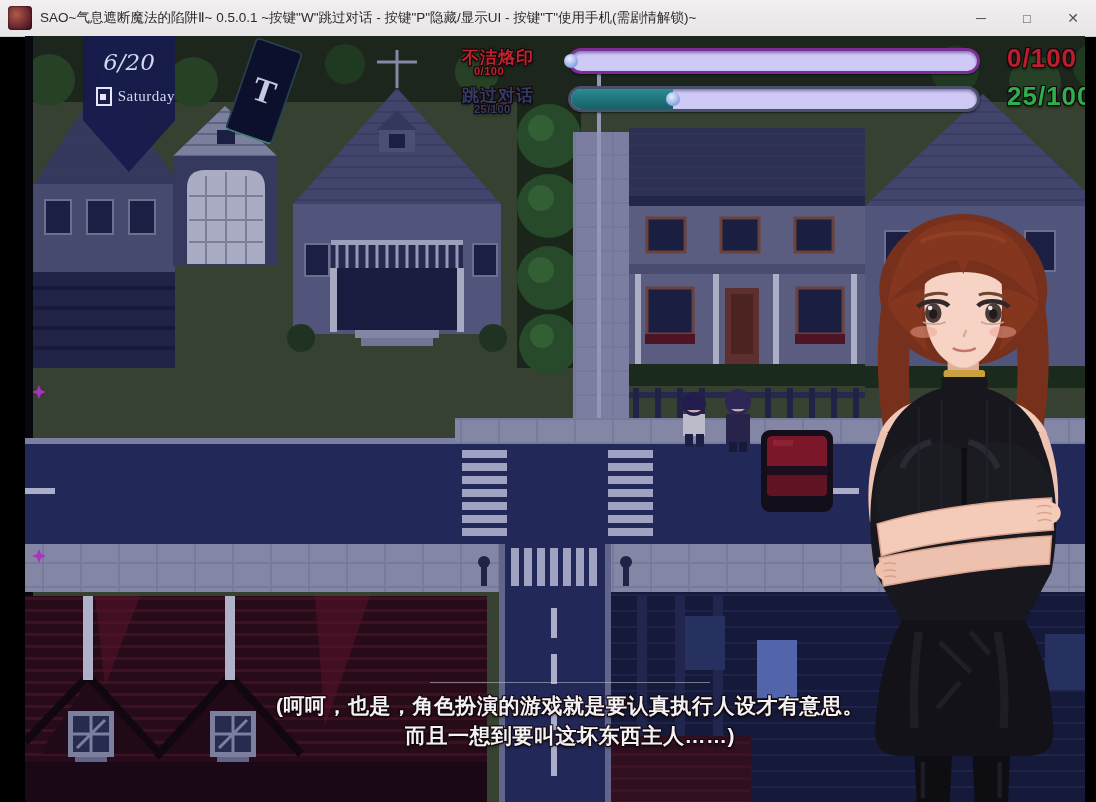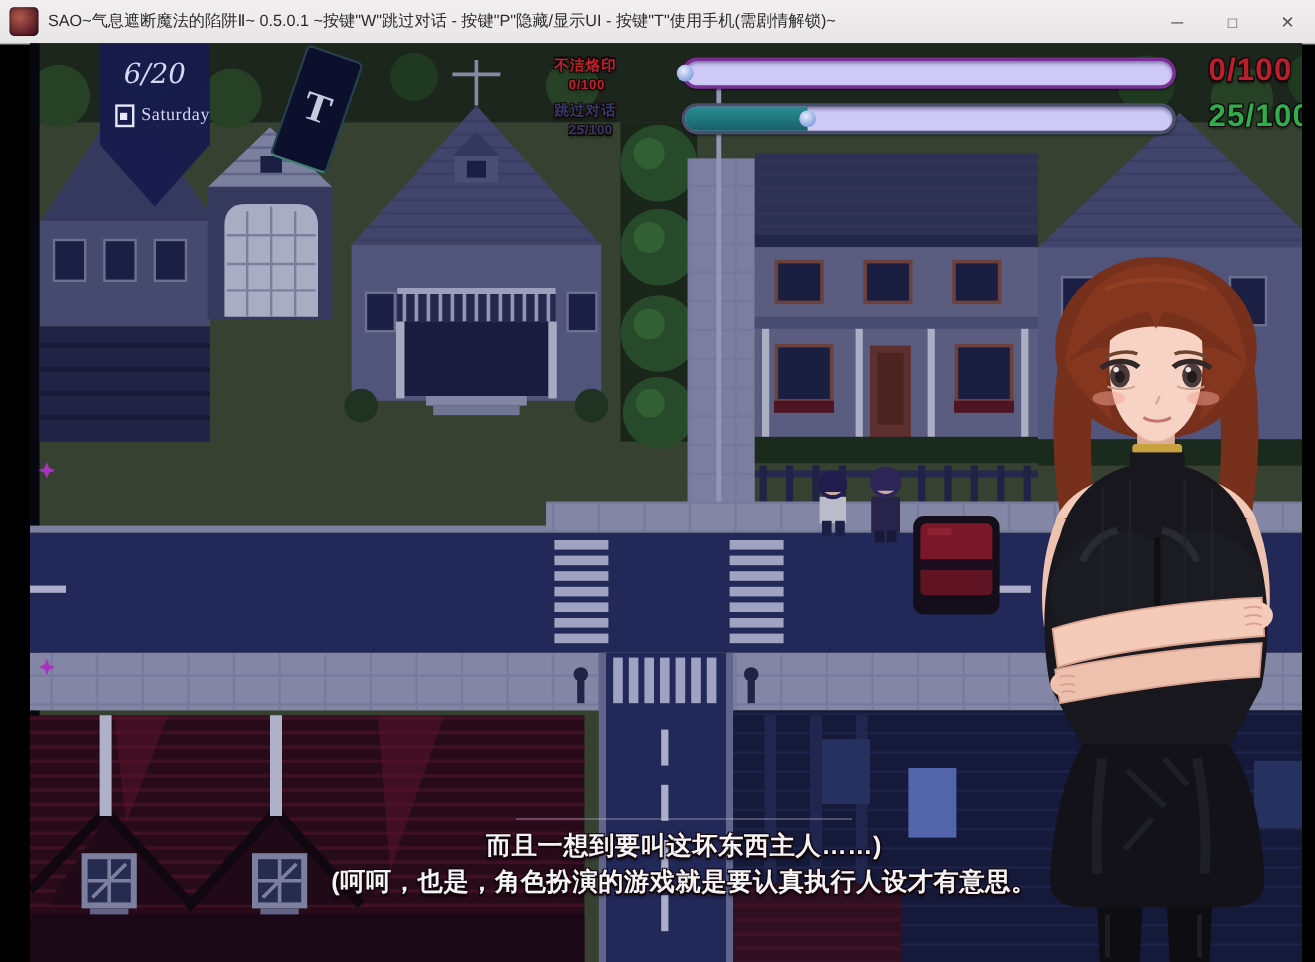--- a/index.html
+++ b/index.html
@@ -34,21 +34,21 @@
   .cal-icon::after{content:"";position:absolute;left:2px;top:5px;width:6px;height:6px;background:#e6e8f8;}
   .banner .wd{font-size:15px;letter-spacing:.5px;}
   
   .billboard{position:absolute;left:214px;top:6px;width:46px;height:94px;z-index:2;
     background:#0c102c;border:2px solid #28404e;border-bottom-color:#3f7f72;border-radius:5px;
     transform:rotate(19deg);display:flex;align-items:center;justify-content:center;
     color:#c6cadf;font-size:34px;font-weight:bold;font-family:"Liberation Serif",serif;}
   
   .hud{position:absolute;inset:0;z-index:4;pointer-events:none;}
   .outlined{text-shadow:-1px -1px 0 #14060a,1px -1px 0 #14060a,-1px 1px 0 #14060a,1px 1px 0 #14060a,0 2px 3px rgba(0,0,0,.7);}
-  .bar-label{position:absolute;left:437px;width:110px;font-weight:bold;font-size:12px;letter-spacing:1px;}
+  .bar-label{position:absolute;left:437px;width:110px;font-weight:bold;font-size:17px;letter-spacing:1px;}
   .bar-sub{position:absolute;left:449px;width:100px;font-weight:bold;font-size:11px;letter-spacing:.5px;}
   .bar-track{position:absolute;left:543px;width:406px;height:20px;border:3px solid;border-radius:13px;
     box-shadow:inset 0 2px 3px rgba(40,30,90,.45),0 1px 2px rgba(0,0,0,.6);}
   .bar-fill{position:absolute;left:0;top:0;height:100%;border-radius:10px 0 0 10px;
     background:linear-gradient(#2a8c93,#176067)!important;}
   .bar-knob{position:absolute;top:3px;width:14px;height:14px;border-radius:50%;
     background:radial-gradient(circle at 40% 35%,#e7eefc,#8fa9e4 65%,#5f77b5);}
   .bar-value{position:absolute;left:982px;width:112px;font-weight:bold;font-size:26px;letter-spacing:1px;}
   
   .dialog{position:absolute;left:120px;top:640px;width:850px;z-index:5;text-align:center;}
@@ -438,18 +438,18 @@
       <div class="bar-sub outlined" style="top: 67px; color: rgb(51, 60, 104);">25/100</div>
       <div class="bar-track" style="top: 50px; background-color: rgb(207, 201, 246); border-color: rgb(73, 80, 107);">
         <div class="bar-fill" style="width: 25%;"></div>
         <div class="bar-knob" style="left: calc(25% - 7px);"></div>
       </div>
       <div class="bar-value outlined" style="top: 45px; color: rgb(47, 174, 78);">25/100</div>
     </div>
 
     <div class="dialog">
       <div class="speaker-rule"></div>
+      <div class="dlg-line outlined">(呵呵，也是，角色扮演的游戏就是要认真执行人设才有意思。</div>
       <div class="dlg-line outlined">而且一想到要叫这坏东西主人……)</div>
-      <div class="dlg-line outlined">(呵呵，也是，角色扮演的游戏就是要认真执行人设才有意思。</div>
     </div>
 
   </div>
 </div>
 
 </body></html>

